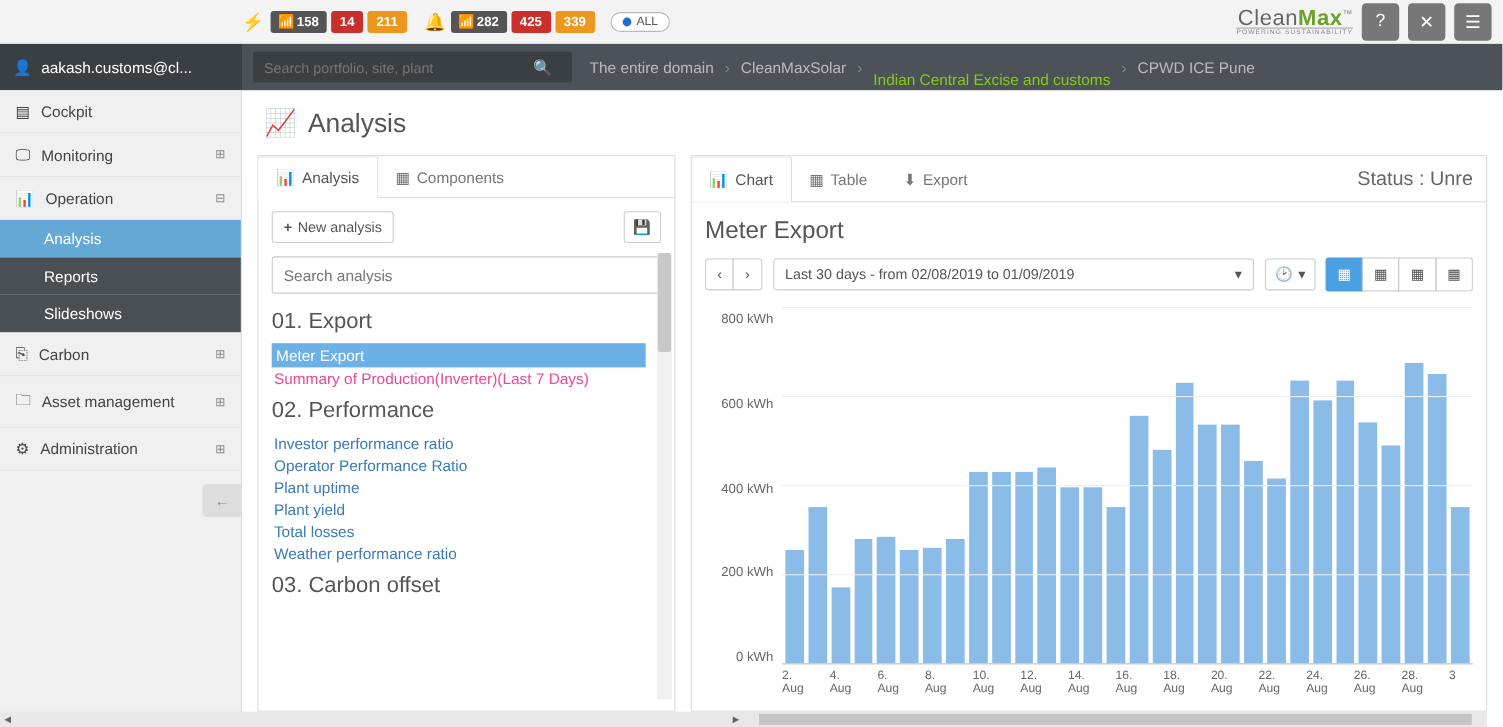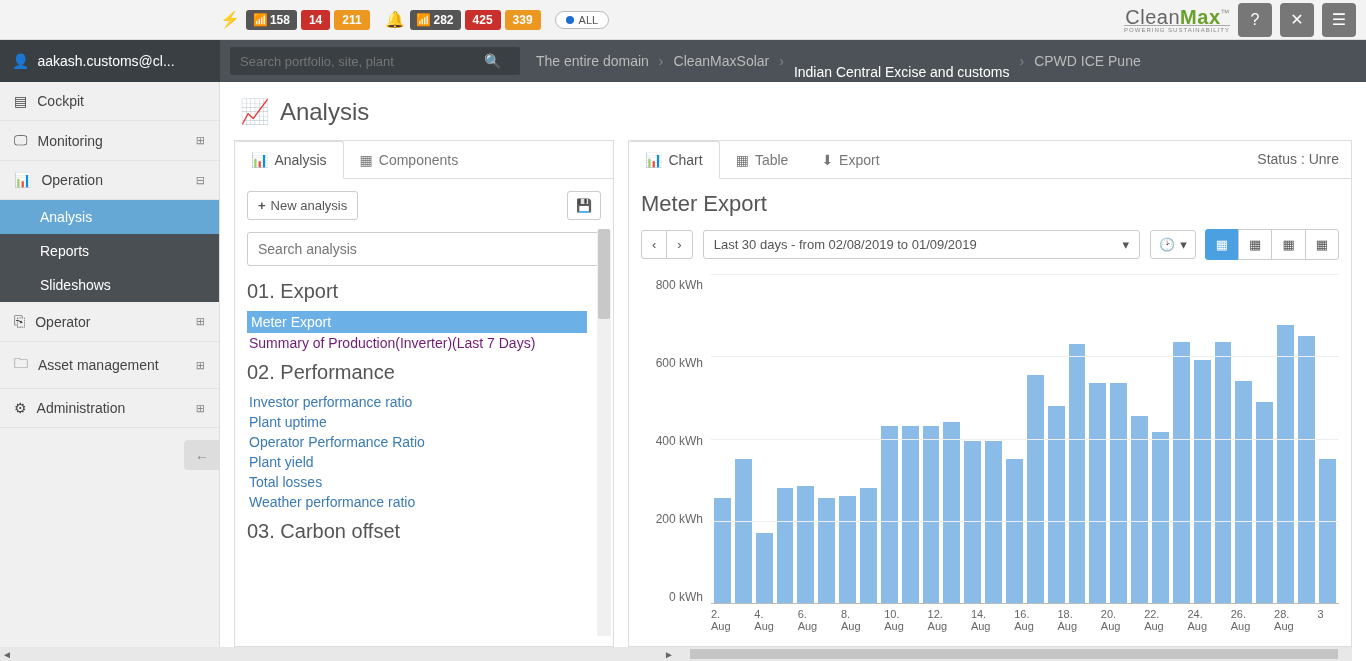--- a/index.html
+++ b/index.html
@@ -26,21 +26,21 @@
 .sq-btn { width: 34px; height: 34px; background:#777; color:#fff; border-radius:4px; display:inline-flex; align-items:center; justify-content:center; font-size:16px; cursor:pointer; }
 
 
 .crumbrow { height: 42px; background: #4c5257; display: flex; align-items: center; color: #ddd; }
 .user-cell { width: 220px; background:#3a3f44; height:100%; display:flex; align-items:center; padding:0 12px; color:#fff; font-size:14px; gap:8px;}
 .search-cell { width: 300px; padding-left:10px; display:flex; align-items:center; height:100%; position:relative;}
 .search-cell input { width: 100%; height: 28px; background:#3a3f44; border:none; color:#ccc; padding:0 30px 0 10px; font-size:13px; border-radius:2px;}
 .search-cell .sicon { position:absolute; right: 18px; color:#ccc; font-size:14px;}
 .breadcrumbs { flex:1; display:flex; align-items:center; gap:10px; padding:0 16px; font-size:14px; color:#bbb; white-space:nowrap; overflow:hidden;}
 .breadcrumbs .sep { color:#888;}
-.breadcrumbs .active { color:#ffffff; font-weight:500; position:relative;margin-top:21px;}
+.breadcrumbs .active { color:#84cc16; font-weight:500; position:relative;margin-top:21px;}
 
 
 .main { flex:1; display:flex; min-height:0;}
 
 
 .sidebar { width: 220px; background:#f0f0f0; border-right:1px solid #ddd; display:flex; flex-direction:column; font-size:14px; color:#444; overflow:hidden;}
 .nav-item { display:flex; align-items:center; padding:11px 14px; border-bottom:1px solid #e4e4e4; cursor:pointer; gap:10px; position:relative;}
 .nav-item .exp { margin-left:auto; font-size:11px; color:#888;}
 .nav-sub { background:#65a8d6; color:#fff; padding:9px 14px 9px 40px; cursor:pointer; font-size:14px;}
 .nav-sub.dim { background:#4a4f54; }
@@ -54,35 +54,35 @@
 
 .panel { background:#fff; border:1px solid #ddd; display:flex; flex-direction:column; min-height:0;}
 .panel.left { width: 380px; flex-shrink:0;}
 .panel.right { flex:1; min-width:0;}
 
 .tabs { display:flex; border-bottom:1px solid #ddd;}
 .tab { padding:10px 16px; color:#777; cursor:pointer; display:flex; align-items:center; gap:6px; font-size:14px; border-right:1px solid transparent;}
 .tab.active { background:#fff; border:1px solid #ddd; border-bottom-color:#fff; margin-bottom:-1px; color:#555; border-top-left-radius:3px; border-top-right-radius:3px;}
 .tab:first-child.active { border-left:none;}
 .tab-spacer { flex:1;}
-.status-text { padding:10px 12px; color:#666; font-size:14px; white-space:nowrap;}
+.status-text { padding:10px 12px; color:#666; font-size:18px; white-space:nowrap;}
 
 .panel-body { flex:1; padding:12px; overflow:auto; min-height:0; position:relative;}
 
 .btn { border:1px solid #ccc; background:#fff; padding:6px 10px; border-radius:3px; cursor:pointer; color:#555; font-size:13px; display:inline-flex; align-items:center; gap:5px;}
 .toolbar-row { display:flex; justify-content:space-between; margin-bottom:12px;}
 .save-btn { width:34px; justify-content:center;}
 
 .search-input { width:100%; border:1px solid #ccc; padding:8px 10px; border-radius:3px; font-size:14px; color:#555;}
 
 .analysis-list { margin-top:14px; font-size:14px; color:#444; padding-right:14px;}
 .group-title { font-size:20px; color:#555; font-weight:400; margin:8px 0 8px;}
 .analysis-item { padding:2px 2px; cursor:pointer; color:#3a7ab5;}
 .analysis-item.selected { background:#6cb0e8; color:#fff; padding:3px 4px;}
-.analysis-item.plain { color:#701a75;}
+.analysis-item.plain { color:#ec4899;}
 .scroll-track { position:absolute; right:2px; top:50px; bottom:10px; width:14px; background:#f0f0f0; border-radius:2px;}
 .scroll-thumb { position:absolute; left:1px; top:0; width:12px; height:90px; background:#c8c8c8; border-radius:2px;}
 
 
 .chart-title { font-size:22px; color:#555; font-weight:400; margin-bottom:12px;}
 .chart-controls { display:flex; align-items:center; gap:10px; margin-bottom:14px; flex-wrap:nowrap;}
 .nav-pair { display:flex;}
 .nav-pair .btn { border-radius:0; }
 .nav-pair .btn:first-child { border-radius:3px 0 0 3px;}
 .nav-pair .btn:last-child { border-radius:0 3px 3px 0; margin-left:-1px;}
@@ -187,21 +187,21 @@
       <div class="nav-item expanded">
         <span>📊</span>
         <span>Operation</span>
         <span class="exp">⊟</span>
       </div>
       <div class="nav-sub">Analysis</div>
       <div class="nav-sub dim">Reports</div>
       <div class="nav-sub dim">Slideshows</div>
       <div class="nav-item">
         <span>⎘</span>
-        <span>Operator</span>
+        <span>Carbon</span>
         <span class="exp">⊞</span>
       </div>
       <div class="nav-item">
         <span>🗀</span>
         <span>Asset management</span>
         <span class="exp">⊞</span>
       </div>
       <div class="nav-item">
         <span>⚙</span>
         <span>Administration</span>
@@ -243,22 +243,22 @@
             </div>
             <input class="search-input" placeholder="Search analysis" style="">
 
             <div class="analysis-list">
               <div class="group-title">01. Export</div>
               <div class="analysis-item selected">Meter Export</div>
               <div class="analysis-item plain">Summary of Production(Inverter)(Last 7 Days)</div>
 
               <div class="group-title">02. Performance</div>
               <div class="analysis-item">Investor performance ratio</div>
+              <div class="analysis-item">Operator Performance Ratio</div>
               <div class="analysis-item">Plant uptime</div>
-              <div class="analysis-item">Operator Performance Ratio</div>
               <div class="analysis-item">Plant yield</div>
               <div class="analysis-item">Total losses</div>
               <div class="analysis-item">Weather performance ratio</div>
 
               <div class="group-title">03. Carbon offset</div>
             </div>
             <div class="scroll-track">
               <div class="scroll-thumb"></div>
             </div>
           </div>

